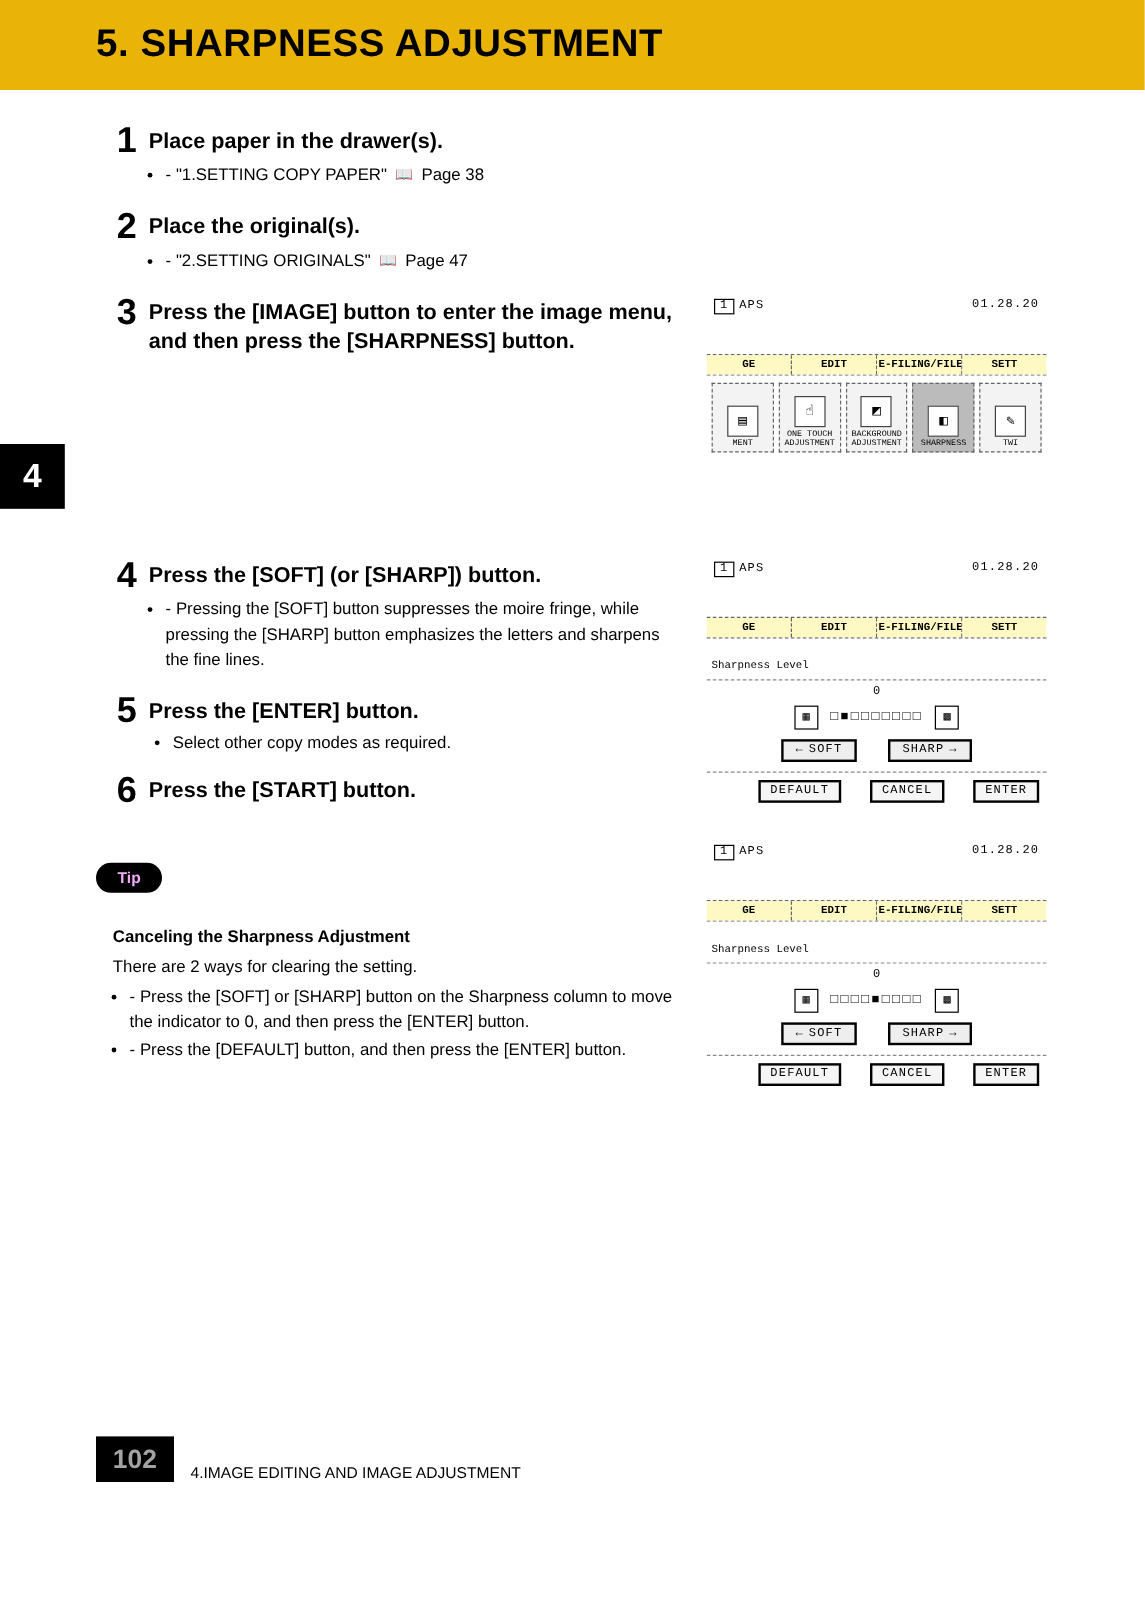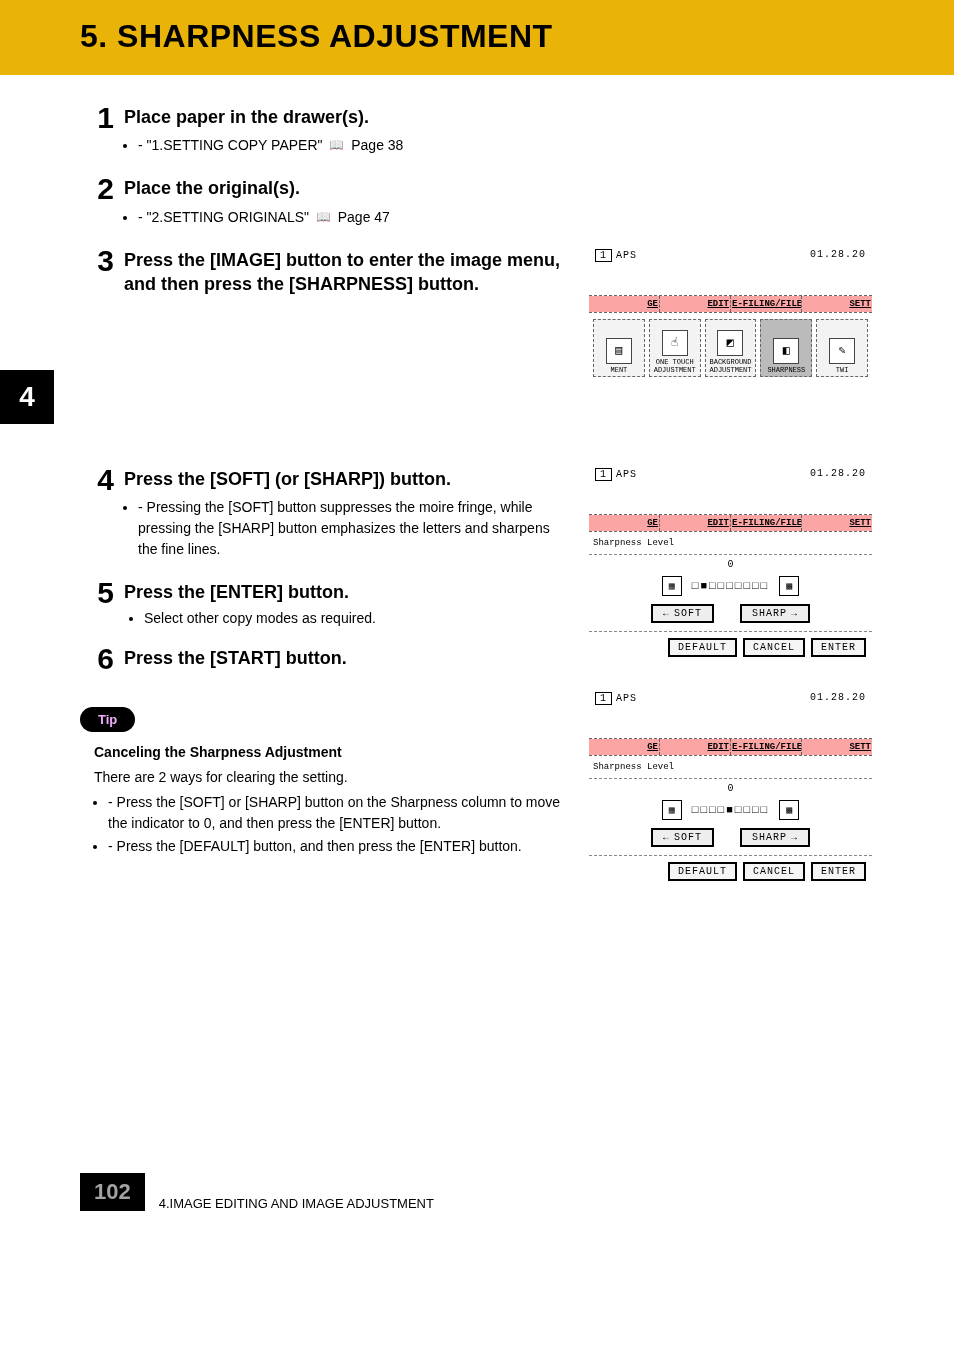--- a/index.html
+++ b/index.html
@@ -108,20 +108,21 @@
     margin: 18px 0 10px 0;
   }
   .tip-block {
     font-size: 14px;
     line-height: 1.5;
     padding-left: 14px;
   }
   .tip-title {
     font-weight: bold;
     margin-bottom: 4px;
+    margin-top: 16px;
   }
   .tip-list {
     margin: 4px 0 0 0;
     padding-left: 14px;
   }
   .tip-list li { margin-bottom: 2px; }
 
   
   .panel {
     width: 283px;
@@ -149,33 +150,33 @@
   .panel-gap { height: 30px; background:#fff; }
   .panel-tabs {
     display: flex;
     border-top: 1px dashed #666;
     border-bottom: 1px dashed #666;
     font-size: 9px;
     font-weight: bold;
   }
   .panel-tab {
     flex: 1;
-    text-align: right;
+    text-align: center;
     padding: 3px 1px;
     border-right: 1px dashed #666;
-    background: #fca5a5;
+    background: #fef9c3;
     white-space: nowrap;
     overflow: hidden;
-    text-decoration: underline;
   }
   .panel-tab.last { border-right: none; }
   .panel-subbody {
     padding: 6px 4px 6px 4px;
     border-bottom: 1px dashed #888;
     font-size: 9px;
+    margin-top: 12px;
   }
   .panel-iconrow {
     display:flex;
     gap:4px;
     padding: 6px 4px 10px 4px;
   }
   .panel-iconbtn {
     flex:1;
     border:1px dashed #666;
     height:58px;
@@ -218,21 +219,21 @@
   }
   .soft-sharp-row {
     display:flex; justify-content:center; gap:26px; padding:4px 0 8px 0;
   }
   .ss-btn {
     border:2px solid #000; padding:2px 10px; font-size:10px; letter-spacing:1px;
     display:flex; align-items:center; gap:4px;
     background:#eee;
   }
   .panel-footer {
-    display:flex; justify-content:flex-end; gap:6px;
+    display:flex; justify-content:flex-end; gap:24px;
     padding:6px 6px;
     border-top:1px dashed #888;
   }
   .ft-btn {
     border:2px solid #000; padding:2px 8px; font-size:10px; letter-spacing:1px;
     background:#f5f5f5;
   }
   .footer-bar {
     margin-top: 260px;
     padding: 0 0 30px 0;

